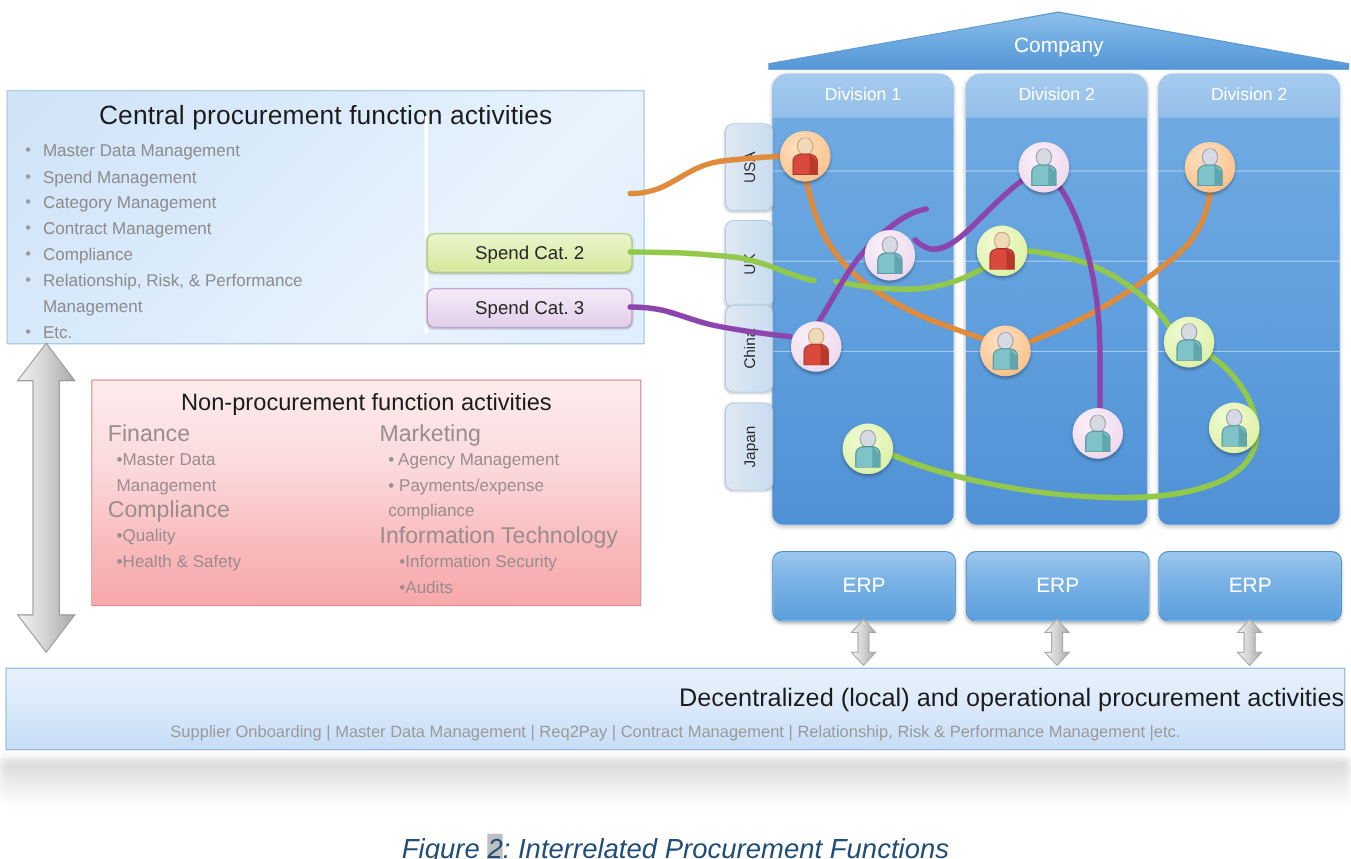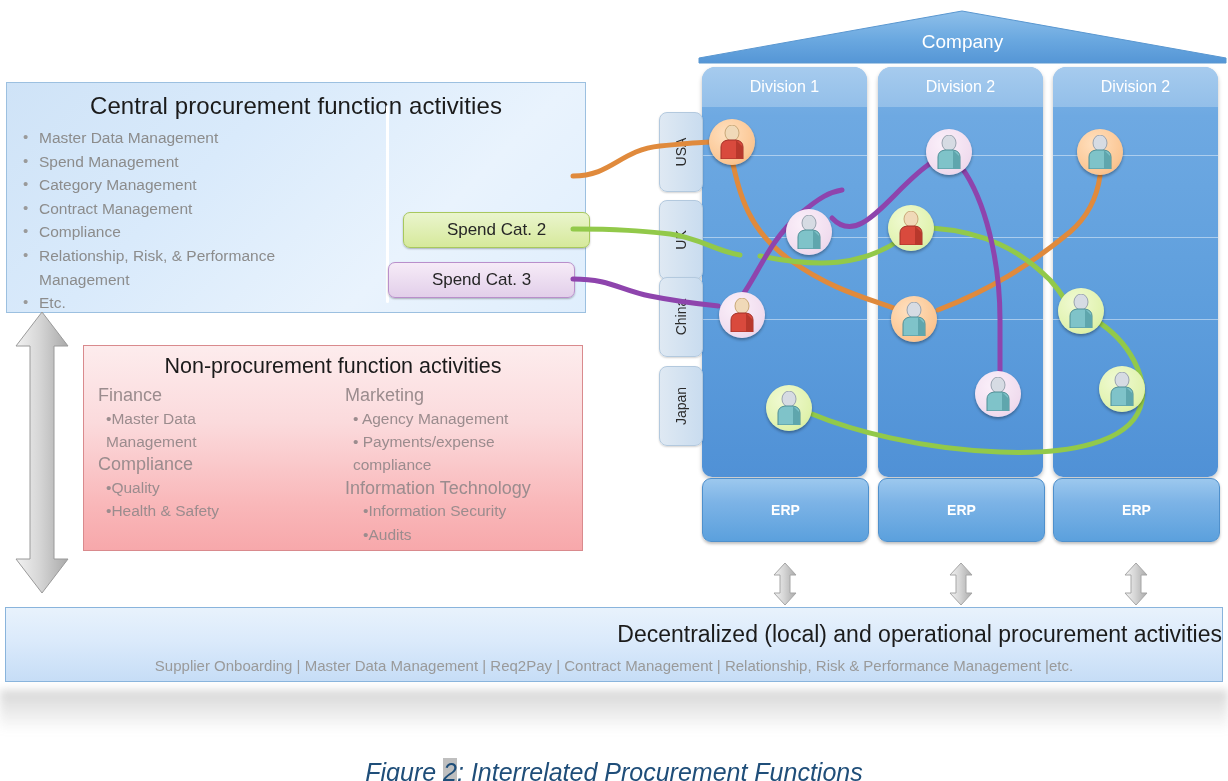--- a/index.html
+++ b/index.html
@@ -26,32 +26,32 @@
     padding-left:18px;position:relative;white-space:pre-line;}
   #central ul li .bul{position:absolute;left:2px;top:-1px;color:#9a9a9a;font-size:15px;}
   .v-div{position:absolute;left:379px;top:22px;width:3px;height:198px;
     background:#ffffff;border-radius:2px;}
 
   
   .chip{position:absolute;left:388px;width:185px;height:34px;border-radius:7px;
     display:flex;align-items:center;justify-content:center;
     font-size:17px;color:#262626;box-shadow:0 1px 2px rgba(0,0,0,.28);}
   .chip.c1{top:159px;background:linear-gradient(to bottom,#fcc896,#f6a057);border:1px solid #d98532;}
-  .chip.c2{top:212px;background:linear-gradient(to bottom,#eaf5cd,#d6e99b);border:1px solid #a8c85e;margin-left:15px;}
+  .chip.c2{top:212px;background:linear-gradient(to bottom,#eaf5cd,#d6e99b);border:1px solid #a8c85e;}
   .chip.c3{top:262px;background:linear-gradient(to bottom,#f6ebf7,#e2cfea);border:1px solid #b98fcb;}
 
   
   #nonproc{left:83px;top:345px;width:500px;height:206px;
     background:linear-gradient(to bottom,#fdeced 0%,#fbdadc 38%,#f9b7b9 78%,#f7a8ab 100%);
     border:1px solid #d98a8d;}
   #nonproc h2{margin:0;padding:8px 0 5px 0;text-align:center;font-size:21.5px;
     font-weight:400;color:#1b1b1b;}
   .np-cols{display:flex;padding:0 14px;}
   .np-col{width:50%;}
-  .np-head{font-size:18px;color:#9b8c8e;line-height:22.5px;}
+  .np-head{font-size:21px;color:#9b8c8e;line-height:22.5px;}
   .np-col ul{list-style:none;margin:0;padding:0 0 0 8px;}
   .np-col ul li{font-size:15.5px;color:#9b8c8e;line-height:23.4px;white-space:pre-line;}
   .np-col.right .np-head{padding-left:12px;}
   .np-col.right ul{padding-left:20px;}
   .np-col.right ul li.ind{padding-left:10px;}
 
   
   #vArrow{left:14px;top:310px;width:56px;height:285px;}
 
   
@@ -84,25 +84,25 @@
 
   
   .person{position:absolute;width:46px;height:46px;border-radius:50%;
     box-shadow:0 2px 3px rgba(0,0,0,.32);}
   .person.halo-o{background:radial-gradient(circle at 38% 32%,#ffe0bf,#fbc693 68%,#f5b072 100%);}
   .person.halo-p{background:radial-gradient(circle at 38% 32%,#fbf0fa,#f0dcee 68%,#e6cbe4 100%);}
   .person.halo-g{background:radial-gradient(circle at 38% 32%,#f0fad3,#e0f2ad 68%,#d2ea8e 100%);}
   .person svg{position:absolute;left:9px;top:6px;}
 
   
-  .erp{position:absolute;top:478px;width:165px;height:62px;border-radius:9px;
+  .erp{position:absolute;top:501px;width:165px;height:62px;border-radius:9px;
     background:linear-gradient(to bottom,#9cc8ee 0%,#7cb3e6 38%,#5ba0dd 100%);
     border:1px solid #4f90cc;box-shadow:0 2px 3px rgba(0,0,0,.25);
     display:flex;align-items:center;justify-content:center;
-    font-size:14px;color:#ffffff;font-weight:bold;}
+    font-size:19px;color:#ffffff;}
   #erp1{left:702px;} #erp2{left:878px;} #erp3{left:1053px;}
   .smallArrow{position:absolute;top:562px;width:26px;height:44px;}
 
   
   #decent{left:5px;top:607px;width:1218px;height:75px;
     background:linear-gradient(to bottom,#e8f2fc 0%,#dbeafb 45%,#c6ddf6 100%);
     border:1px solid #89b4dc;}
   #decent .t1{text-align:right;font-size:23px;color:#1b1b1b;padding-top:13px;}
   #decent .t2{text-align:center;font-size:15px;color:#9a9a9a;padding-top:9px;}
 

